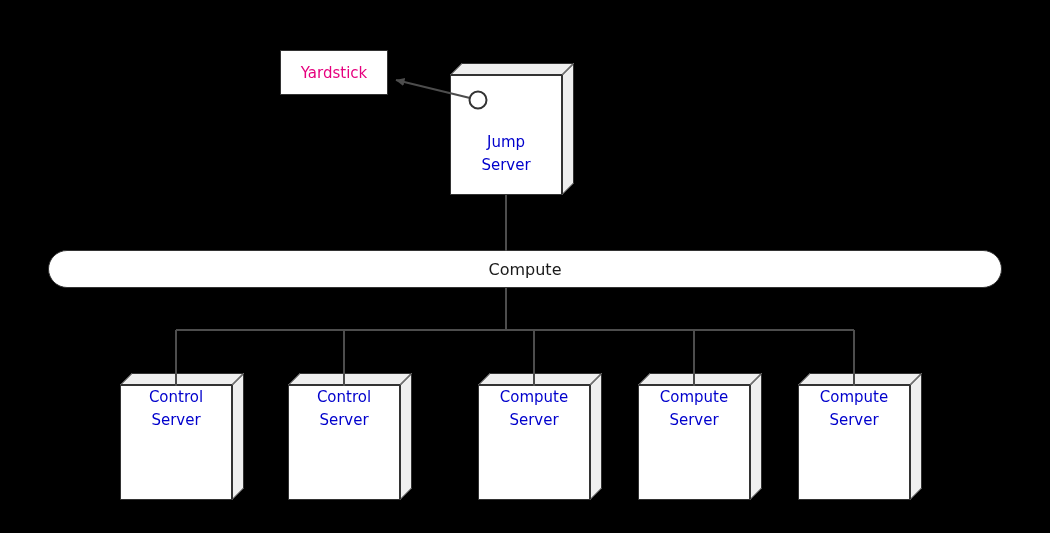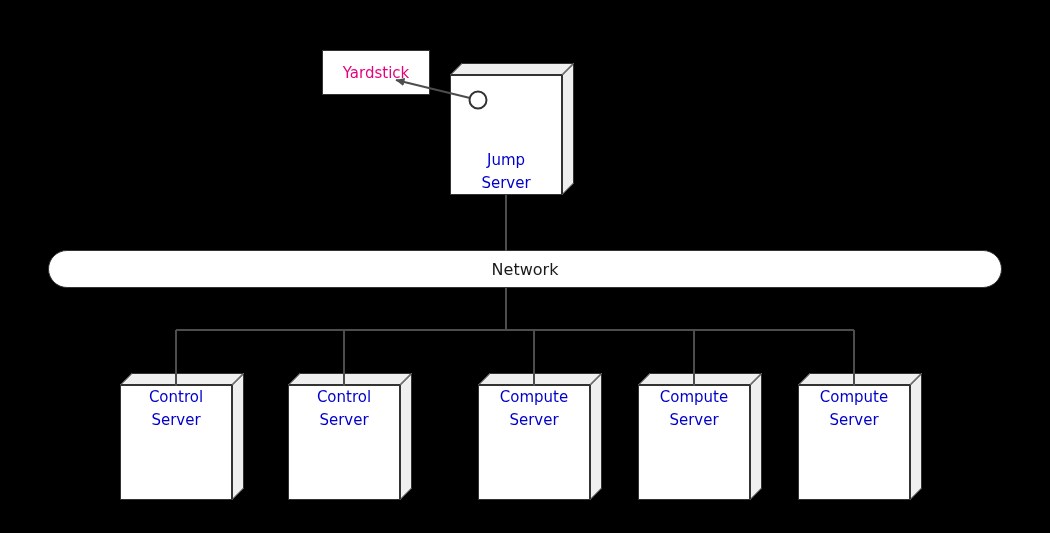--- a/index.html
+++ b/index.html
@@ -52,33 +52,32 @@
     display: block;
     width: 100%;
     padding: 0 16px;
     box-sizing: border-box;
     text-align: center;
     font-size: 15px;
     line-height: 1.5;
     color: var(--server-text, #0000cc);
   }
   
-  .node.jump .face-front { align-items: flex-end; }
+  .node.jump .face-front { align-items: center; }
   .node.jump .label { padding-top: 37px; }
 
   
   .rect-node {
     position: absolute;
     background: var(--node-fill, #fff);
     border: 1.5px solid var(--node-border, #333);
     box-sizing: border-box;
     display: flex;
     align-items: center;
     justify-content: center;
-    margin-left: 42px;
   }
   .rect-node .label {
     font-size: 15px;
     color: var(--yardstick-text, #e6007e);
   }
 
   
   .network {
     position: absolute;
     left: 48px; top: 250px;
@@ -134,21 +133,21 @@
 
   <div class="node jump">
     <div class="face-top"></div>
     <div class="face-right"></div>
     <div class="face-front">
       <span class="label">Jump Server</span>
     </div>
   </div>
 
   <div class="network">
-    <span class="label">Network</span>
+    <span class="label">Compute</span>
   </div>
 
   <div class="node s1">
     <div class="face-top"></div>
     <div class="face-right"></div>
     <div class="face-front">
       <span class="label">Control Server</span>
     </div>
   </div>
 

